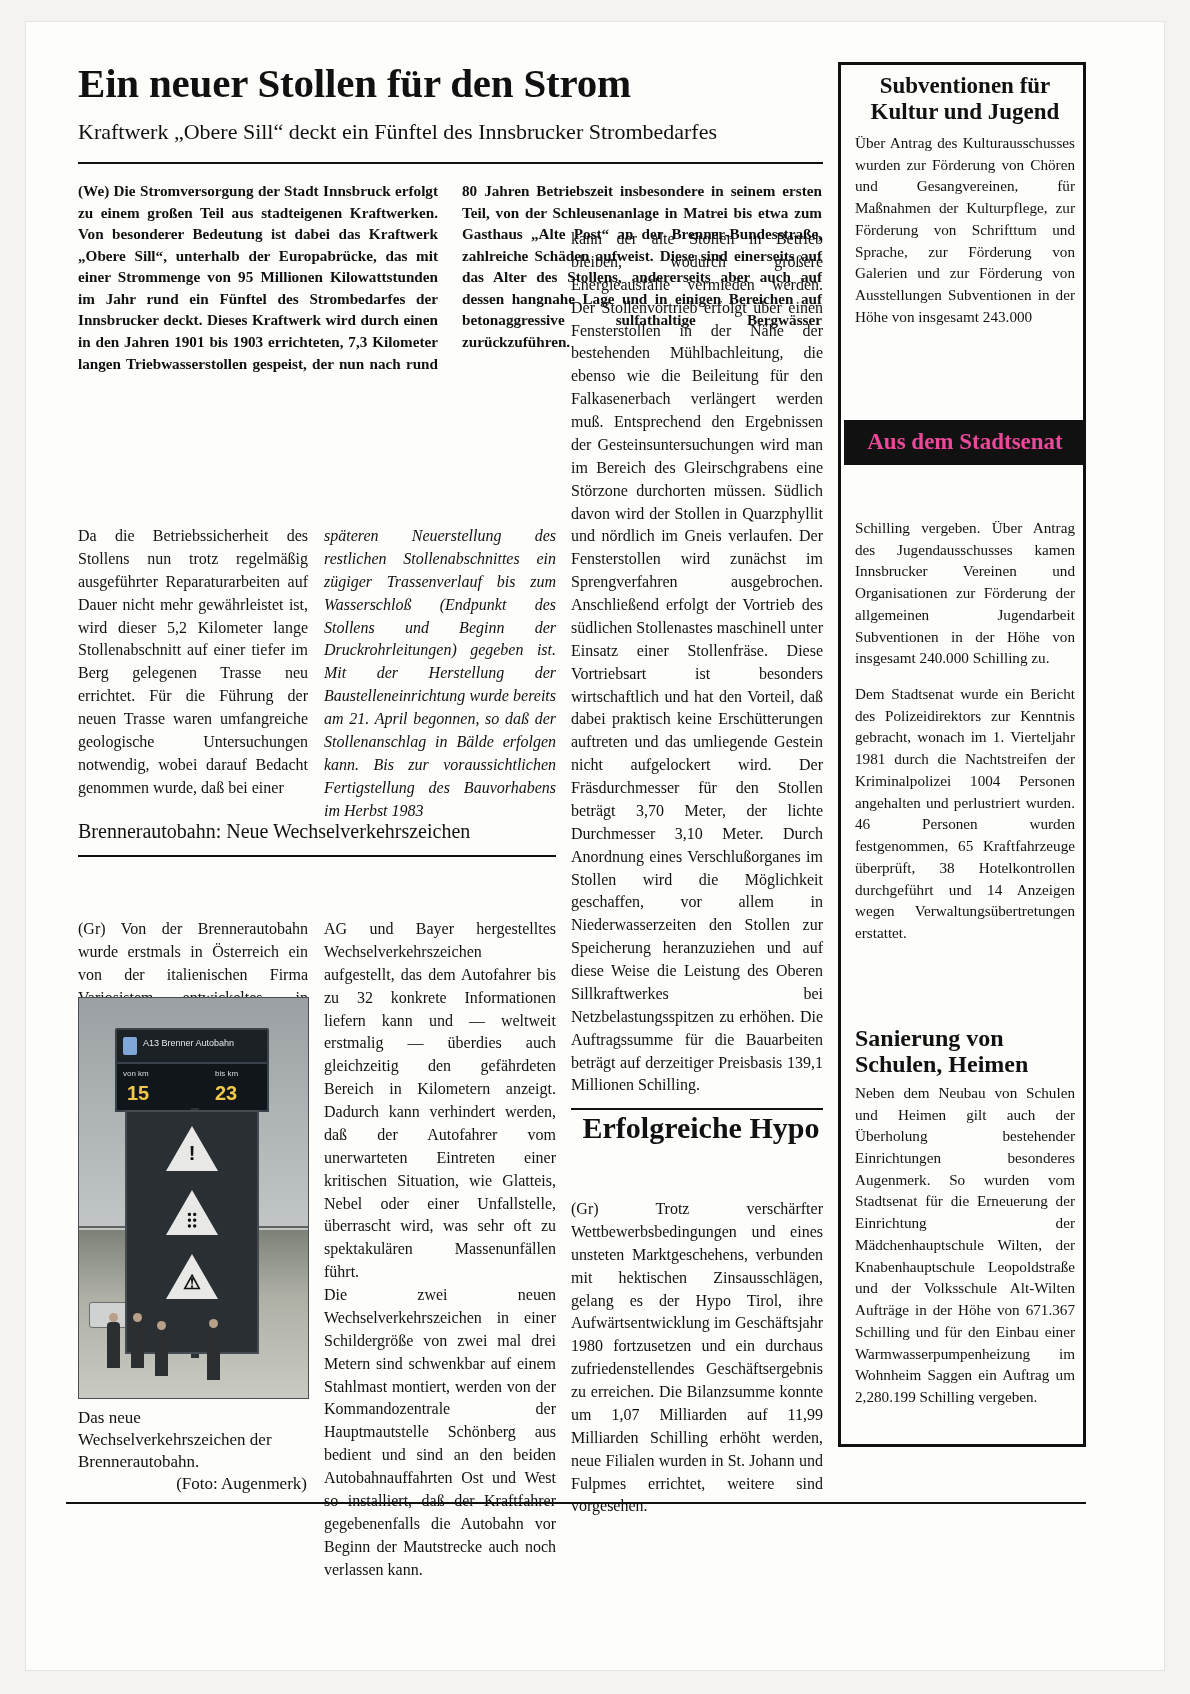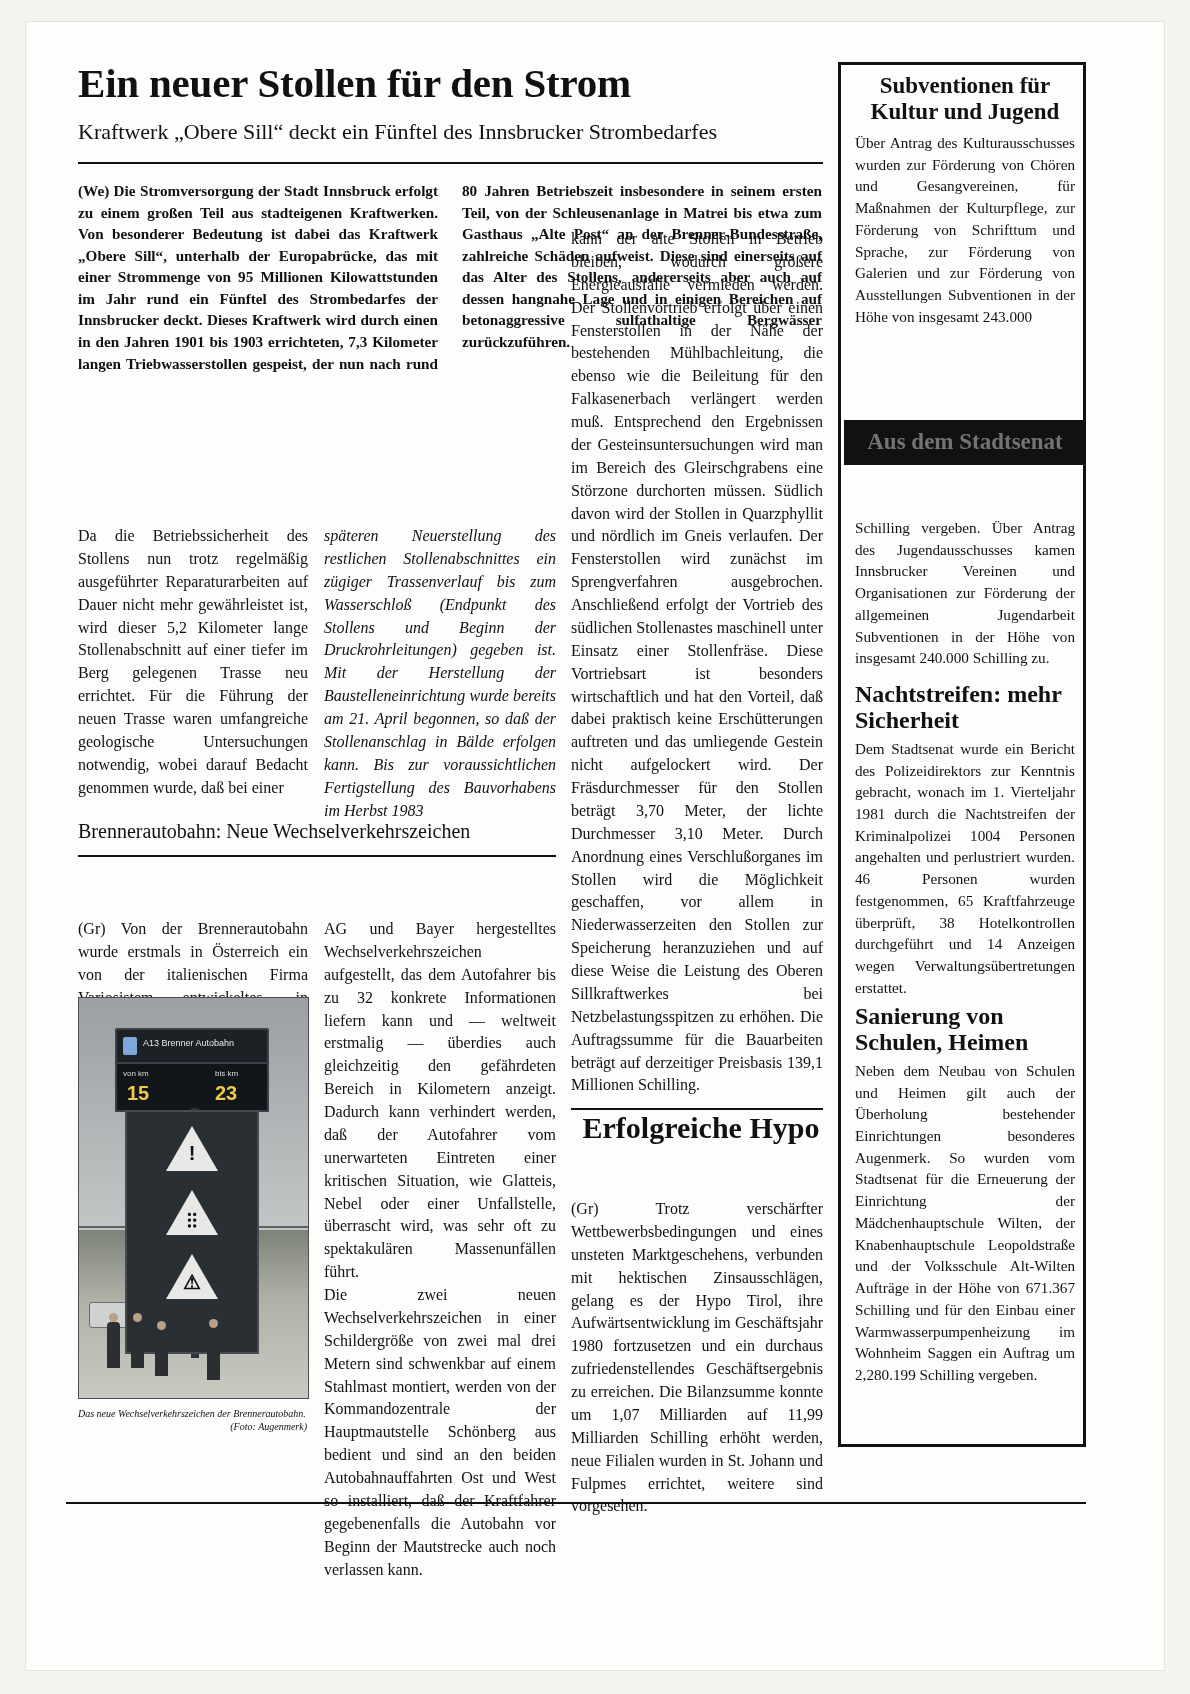--- a/index.html
+++ b/index.html
@@ -195,22 +195,21 @@
   }
   .photo .horizon {
     position:absolute; left:0; top:57%; width:100%; height:2px; background:#5e635f;
   }
 
   .caption {
     position: absolute;
     left: 52px;
     top: 1385px;
     width: 229px;
-    font-size: 10px;
-    font-style: italic;
+    font-size: 17px;
     line-height: 1.3;
   }
   .caption .credit { display:block; text-align:right; }
 
   #erf-head { left: 545px; top: 1090px; width: 260px; text-align: center; }
   #erf-rule { left: 545px; top: 1086px; width: 252px; }
   #colF { left: 545px; top: 1128px; width: 252px; }
 
   
   .sidebar {
@@ -235,21 +234,21 @@
     line-height: 1.43;
     text-align: justify;
     margin-top: 6px;
   }
   .sb-block { position: absolute; left: 14px; width: 220px; }
   .sb-banner {
     position: absolute;
     left: 3px;
     width: 242px;
     background: #111;
-    color: #737373;
+    color: #ec4899;
     text-align: center;
     font-weight: bold;
     font-size: 23px;
     line-height: 1.18;
     padding: 8px 0 10px 0;
   }
   .sb-head {
     font-size: 24px;
     font-weight: bold;
     line-height: 1.1;
@@ -346,25 +345,24 @@
       <div class="sb-body">Über Antrag des Kulturausschusses wurden zur Förderung von Chören und Gesangvereinen, für Maßnahmen der Kulturpflege, zur Förderung von Schrifttum und Sprache, zur Förderung von Galerien und zur Förderung von Ausstellungen Subventionen in der Höhe von insgesamt 243.000</div>
     </div>
 
     <div class="sb-banner" style="top: 355px;">Aus dem Stadtsenat</div>
 
     <div class="sb-block" style="top: 452px;">
       <div class="sb-body" style="margin-top:0;">Schilling vergeben. Über Antrag des Jugendausschusses kamen Innsbrucker Vereinen und Organisationen zur Förderung der allgemeinen Jugendarbeit Subventionen in der Höhe von insgesamt 240.000 Schilling zu.</div>
     </div>
 
     <div class="sb-block" style="top: 616px;">
-      <div class="sb-head">Nachtstreifen: mehr Sicherheit</div>
       <div class="sb-body" style="margin-top:2px;">Dem Stadtsenat wurde ein Bericht des Polizeidirektors zur Kenntnis gebracht, wonach im 1. Vierteljahr 1981 durch die Nachtstreifen der Kriminalpolizei 1004 Personen angehalten und perlustriert wurden. 46 Personen wurden festgenommen, 65 Kraftfahrzeuge überprüft, 38 Hotelkontrollen durchgeführt und 14 Anzeigen wegen Verwaltungsübertretungen erstattet.</div>
     </div>
 
-    <div class="sb-block" style="top: 938px;">
+    <div class="sb-block" style="top: 960px;">
       <div class="sb-head">Sanierung von Schulen, Heimen</div>
       <div class="sb-body" style="margin-top:2px;">Neben dem Neubau von Schulen und Heimen gilt auch der Überholung bestehender Einrichtungen besonderes Augenmerk. So wurden vom Stadtsenat für die Erneuerung der Einrichtung der Mädchenhauptschule Wilten, der Knabenhauptschule Leopoldstraße und der Volksschule Alt-Wilten Aufträge in der Höhe von 671.367 Schilling und für den Einbau einer Warmwasserpumpenheizung im Wohnheim Saggen ein Auftrag um 2,280.199 Schilling vergeben.</div>
     </div>
   </div>
 
   <div class="footer-rule"></div>
 
 </div>
 </div>
 

